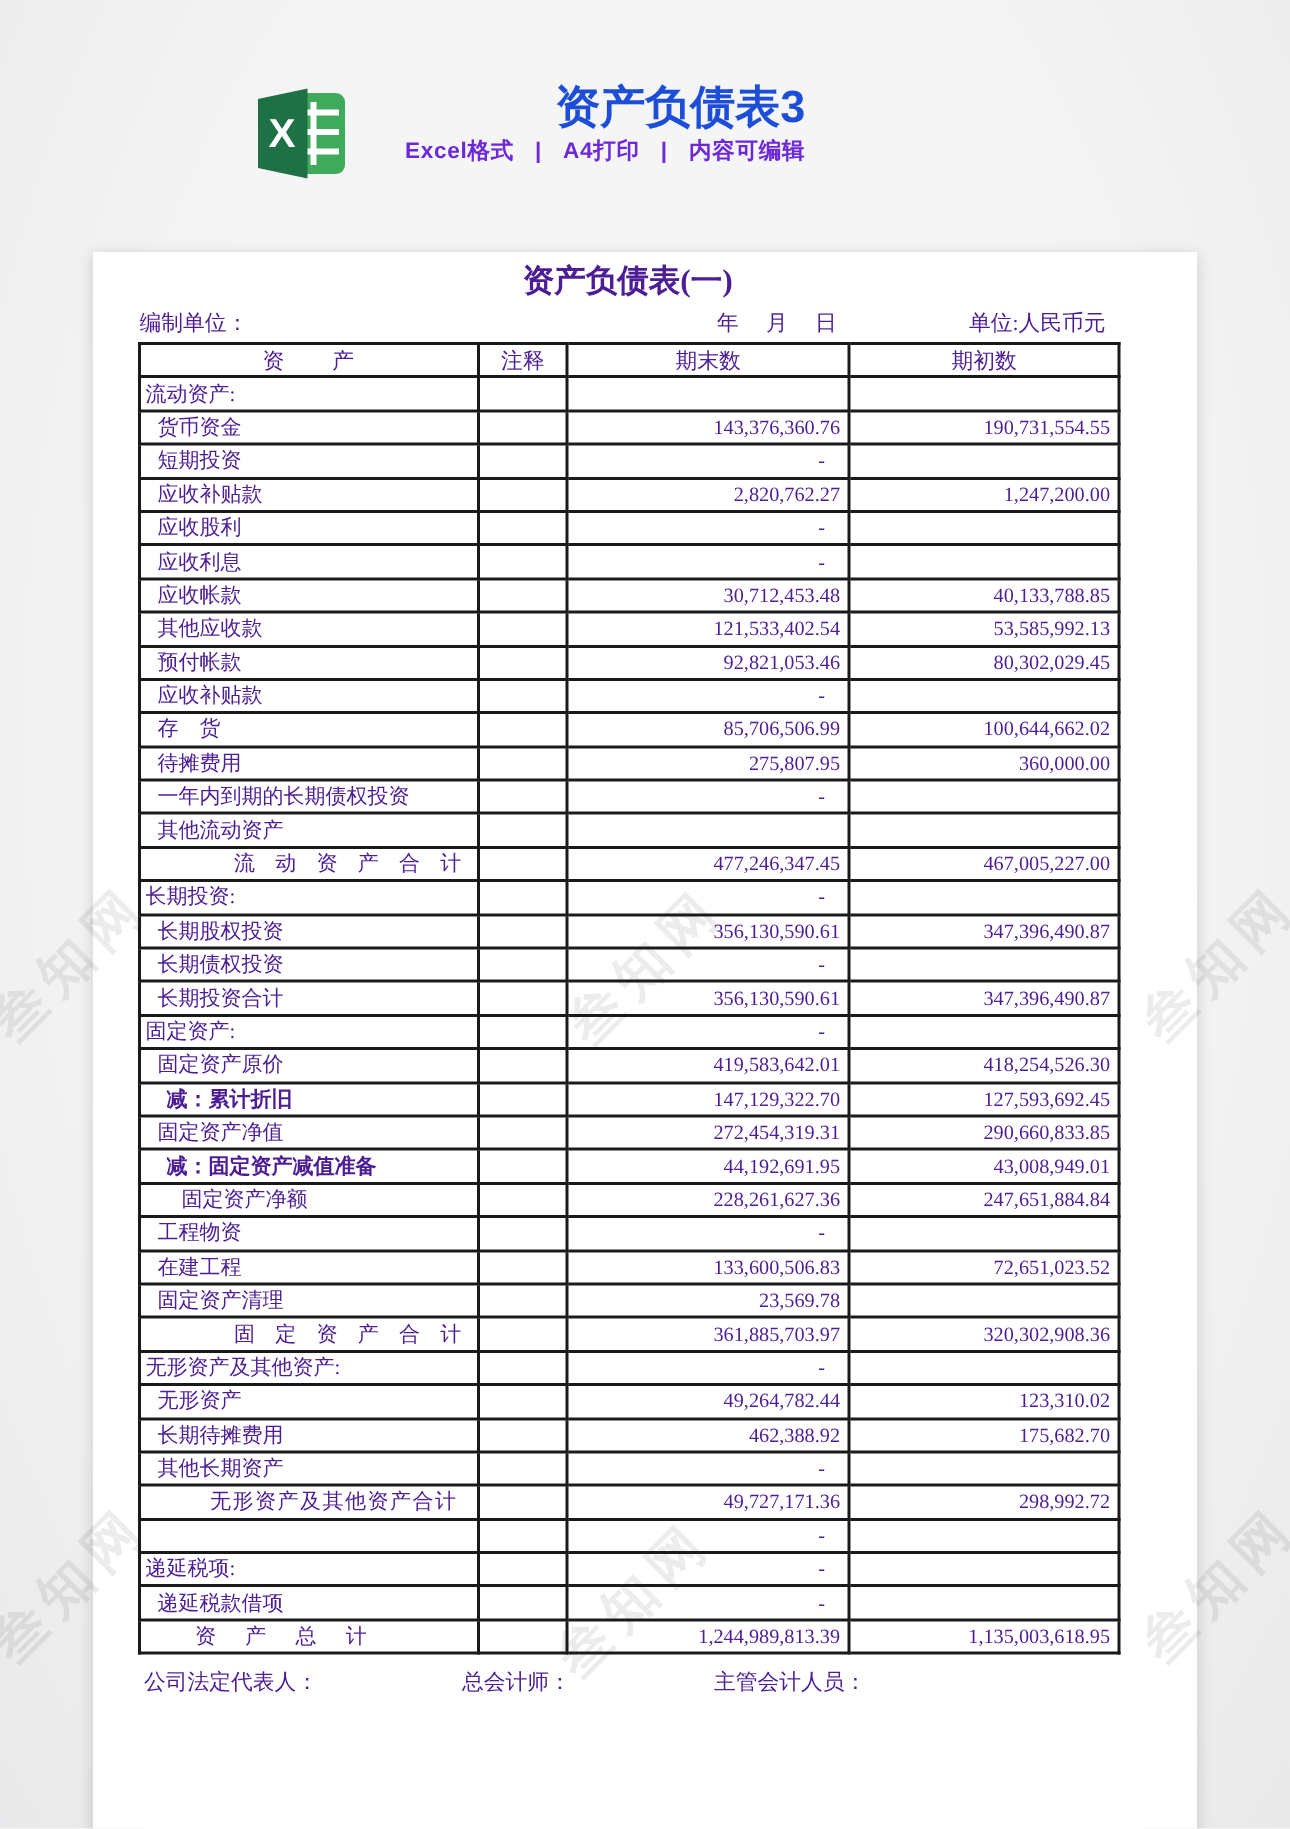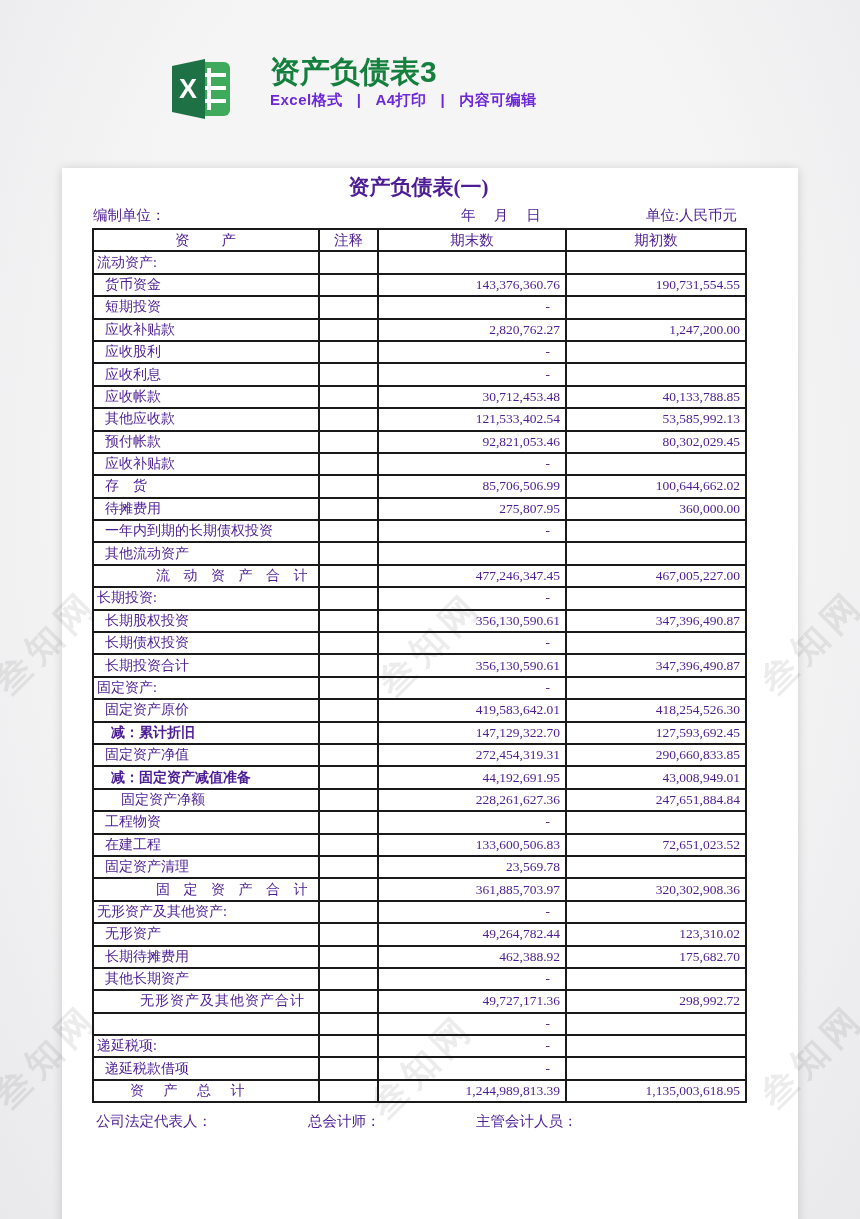--- a/index.html
+++ b/index.html
@@ -8,37 +8,37 @@
     position:relative;
     font-family:"Liberation Sans","DejaVu Sans",sans-serif;
     background: radial-gradient(ellipse at 50% 40%, #f5f5f6 55%, #e9e9eb 100%);
     overflow:hidden;
   }
 
   
   .hdr { position:absolute; left:168px; top:55px; display:flex; align-items:flex-start; }
   .hdr .logo { width:66px; height:68px; flex:0 0 auto; }
   .hdr .txt { margin-left:36px; }
-  .hdr .title { font-size:30px; font-weight:bold; color:#15803d; line-height:34px; }
+  .hdr .title { font-size:30px; font-weight:bold; color:#1d4ed8; line-height:34px;text-align:right; }
   .hdr .subtitle { margin-top:2px; font-size:15px; font-weight:bold; color:#6d28d9; white-space:pre; letter-spacing:0.5px; }
 
   
   .paper {
     position:absolute; left:62px; top:168px; width:736px; height:1060px;
     background:#fff; box-shadow:0 1px 10px rgba(0,0,0,0.16);
     z-index:1;
   }
   .sheet {
     position:relative; margin-left:30px; width:653px;
     font-family:"Liberation Serif","DejaVu Serif",serif; color:#4c1d95;
   }
   .doc-title { padding-top:6px; text-align:center; font-size:21px; font-weight:bold; line-height:27px; }
   .info-line { position:relative; height:24px; margin-top:3px; font-size:14.5px; }
   .info-line .left   { position:absolute; left:1px; top:2px; }
-  .info-line .mid    { position:absolute; left:369px; top:2px; white-space:pre; }
+  .info-line .mid    { position:absolute; left:386px; top:2px; white-space:pre; }
   .info-line .right  { position:absolute; right:8px; top:2px; }
 
   
   table { border-collapse:collapse; width:653px; table-layout:fixed; }
   col.c1 { width:226px; } col.c2 { width:59px; } col.c3 { width:188px; } col.c4 { width:180px; }
   th, td { border:2px solid #1a1a1a; height:22.4px; padding:0; font-weight:normal; overflow:hidden; }
   th { font-size:14.5px; text-align:center; }
   th.assets { letter-spacing:1px;margin-left:36px; }
   td.label { font-size:14px; text-align:left; white-space:pre; }
   td.num   { font-size:13.5px; text-align:right; padding-right:5px; font-family:"Liberation Serif","DejaVu Serif",serif; }

